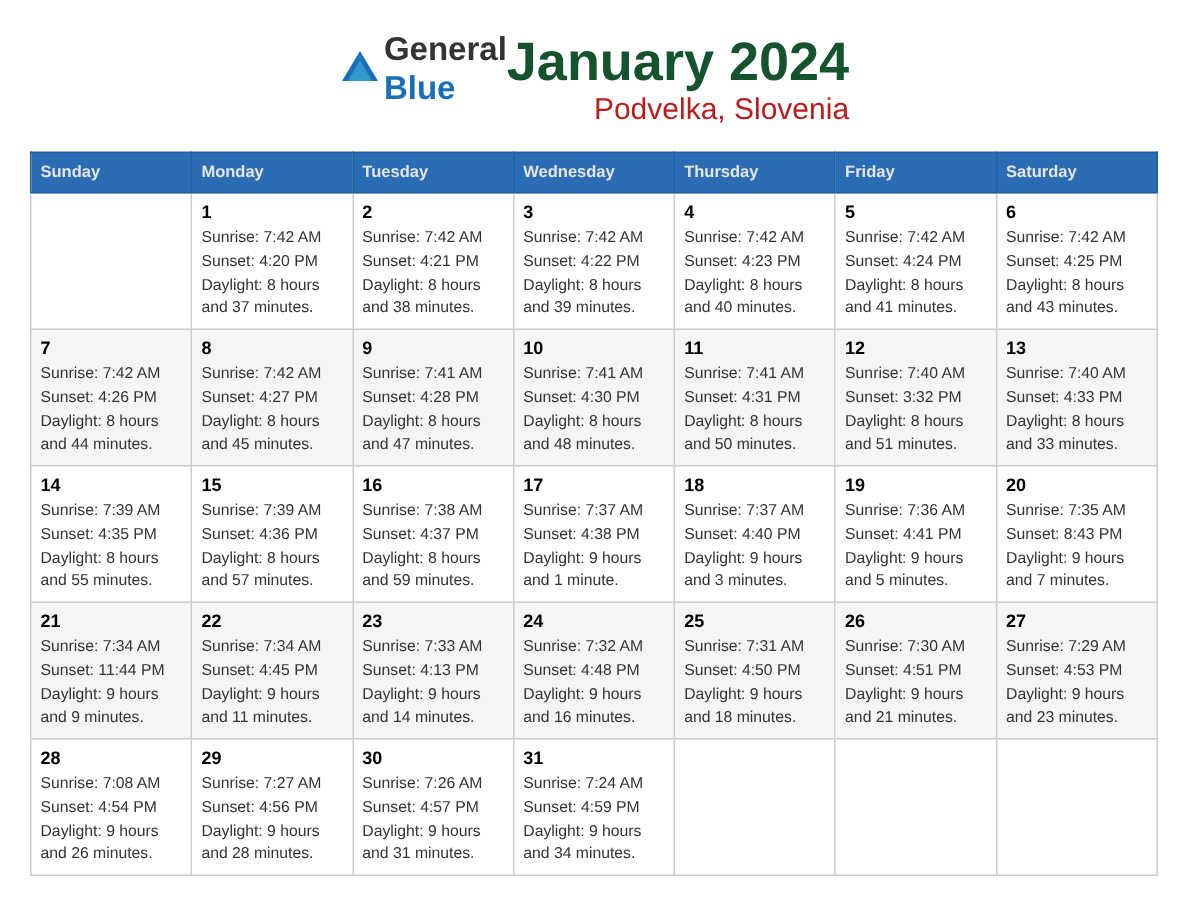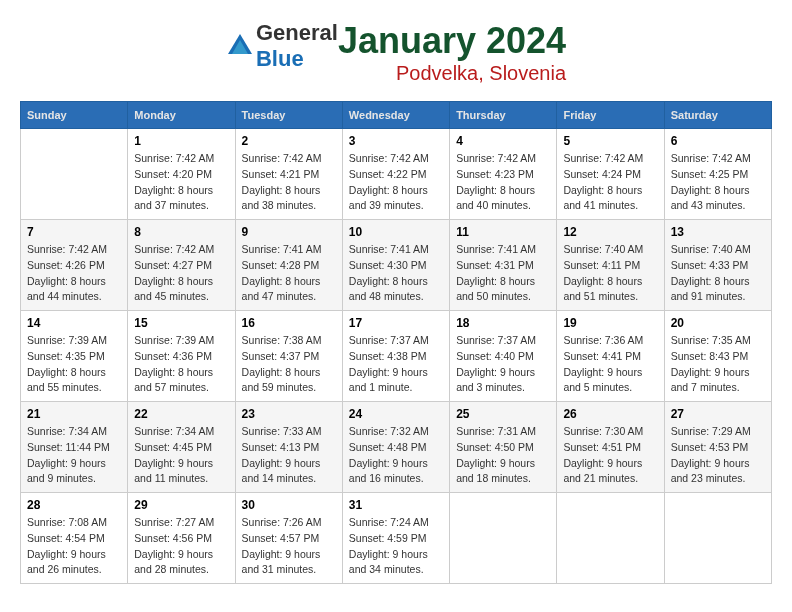--- a/index.html
+++ b/index.html
@@ -209,30 +209,30 @@
           <div class="day-info">
             <div>Sunrise: 7:41 AM</div>
             <div>Sunset: 4:31 PM</div>
             <div>Daylight: 8 hours and 50 minutes.</div>
           </div>
         </td>
         <td>
           <span class="day-number">12</span>
           <div class="day-info">
             <div>Sunrise: 7:40 AM</div>
-            <div>Sunset: 4:11 PM</div>
+            <div>Sunset: 3:32 PM</div>
             <div>Daylight: 8 hours and 51 minutes.</div>
           </div>
         </td>
         <td>
           <span class="day-number">13</span>
           <div class="day-info">
             <div>Sunrise: 7:40 AM</div>
             <div>Sunset: 4:33 PM</div>
-            <div>Daylight: 8 hours and 91 minutes.</div>
+            <div>Daylight: 8 hours and 33 minutes.</div>
           </div>
         </td>
       </tr>
       <tr>
         <td>
           <span class="day-number">14</span>
           <div class="day-info">
             <div>Sunrise: 7:39 AM</div>
             <div>Sunset: 4:35 PM</div>
             <div>Daylight: 8 hours and 55 minutes.</div>

